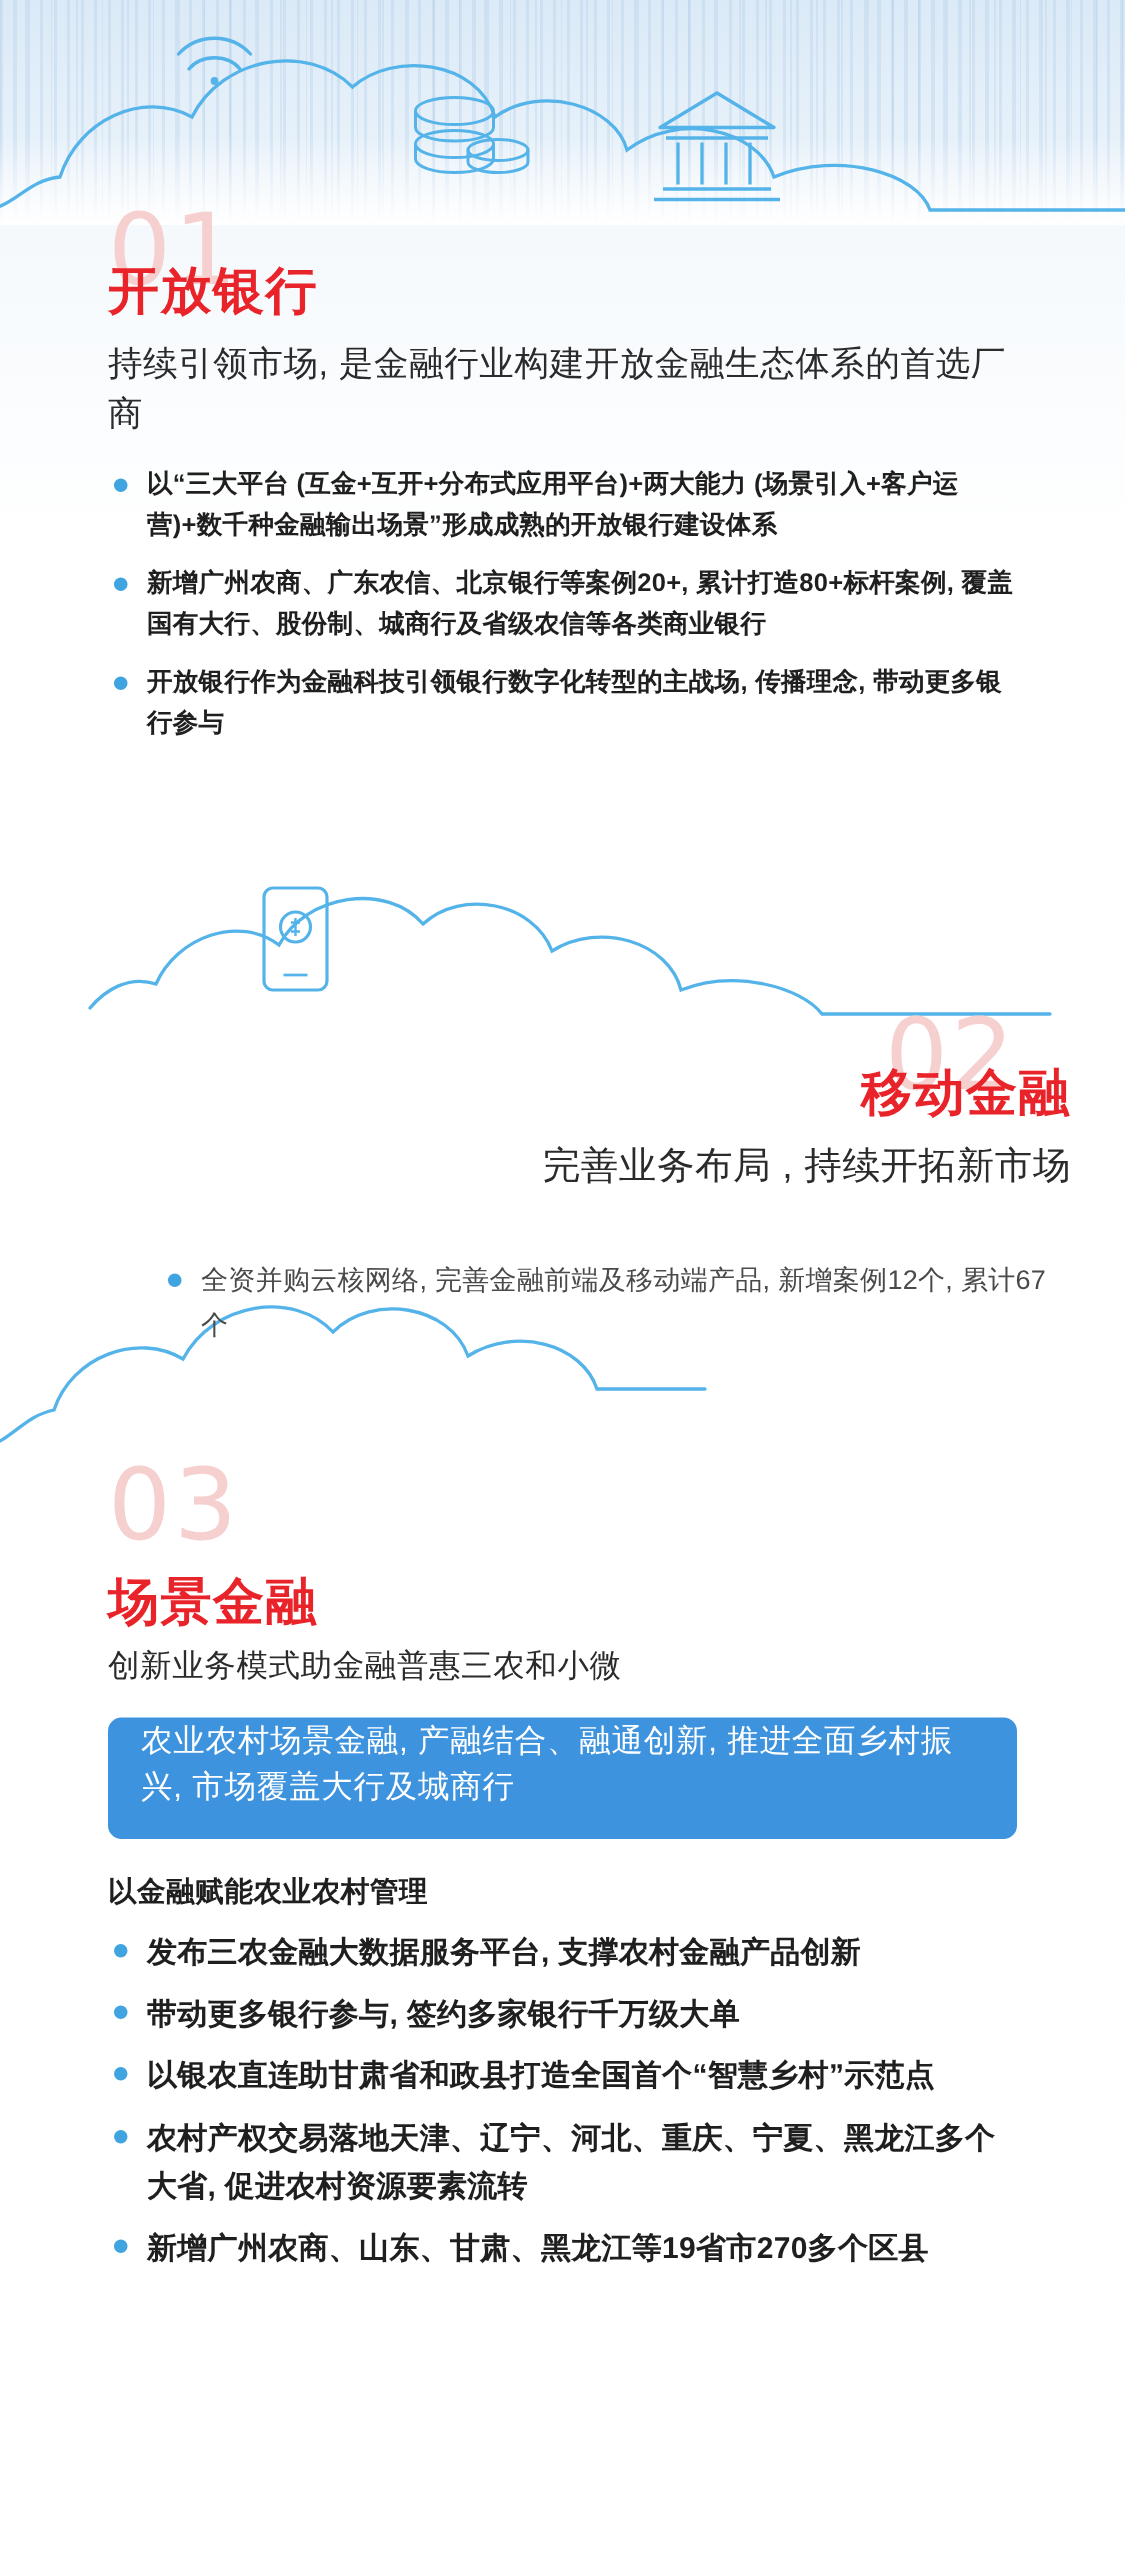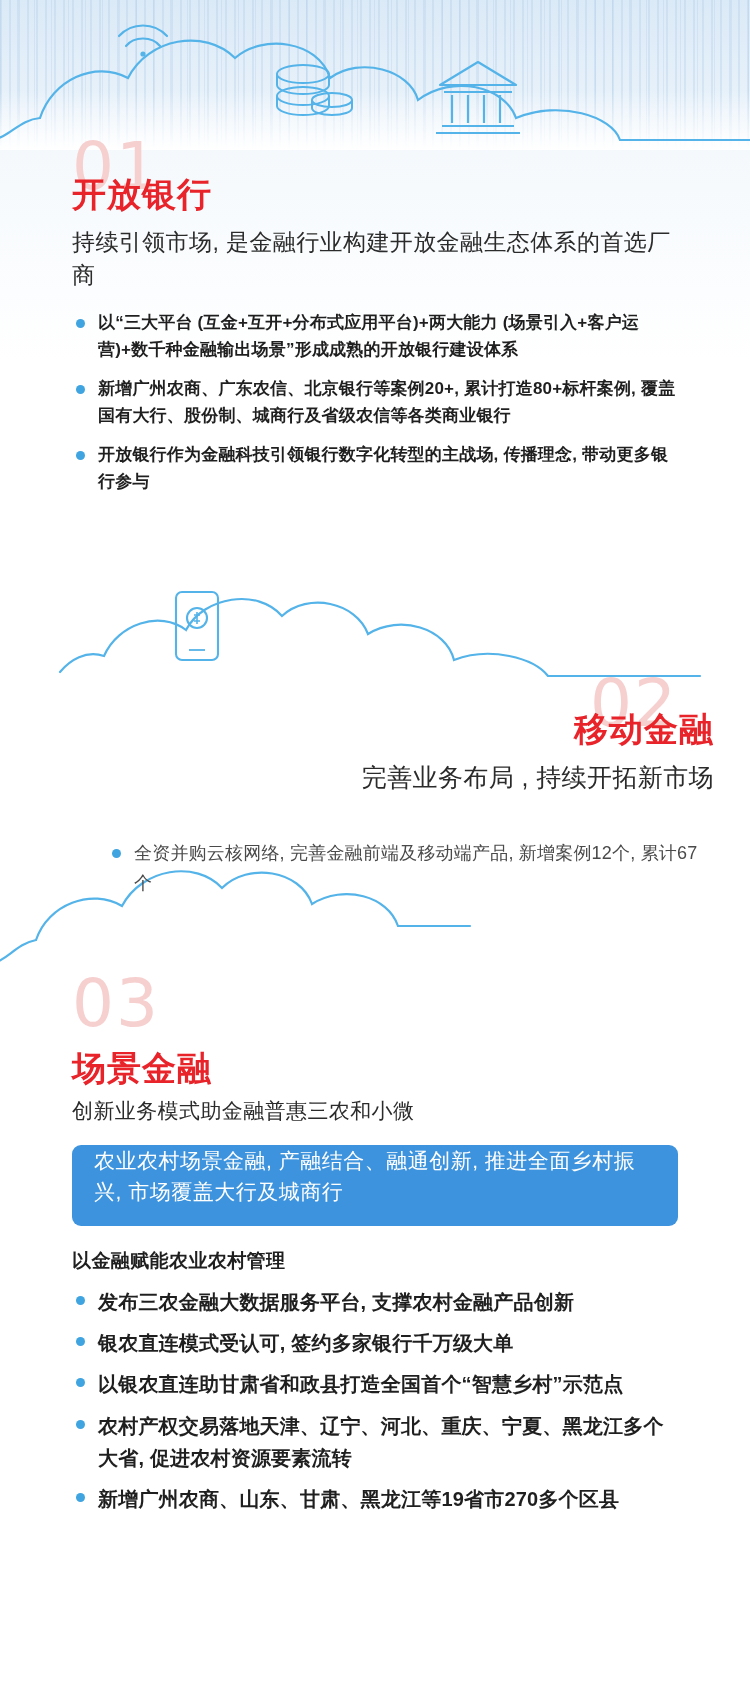--- a/index.html
+++ b/index.html
@@ -206,20 +206,20 @@
   </div>
 
   <div class="ghost-num" id="ghost3">03</div>
   <div class="sec" id="sec3">
     <div class="sec-title">场景金融</div>
     <div class="sec-sub">创新业务模式助金融普惠三农和小微</div>
     <div class="callout">农业农村场景金融, 产融结合、融通创新, 推进全面乡村振兴, 市场覆盖大行及城商行</div>
     <div class="subhead">以金融赋能农业农村管理</div>
     <ul class="bullets">
       <li><span class="b">发布三农金融大数据服务平台, 支撑农村金融产品创新</span></li>
-      <li><span class="b">银农直连模式受认可, 签约多家银行千万级大单</span></li>
+      <li><span class="b">带动更多银行参与, 签约多家银行千万级大单</span></li>
       <li><span class="b">以银农直连助甘肃省和政县打造全国首个“智慧乡村”示范点</span></li>
       <li><span class="b">农村产权交易落地天津、辽宁、河北、重庆、宁夏、黑龙江多个大省, 促进农村资源要素流转</span></li>
       <li><span class="b">新增广州农商、山东、甘肃、黑龙江等19省市270多个区县</span></li>
     </ul>
   </div>
 
 </div>
 
 </body></html>

